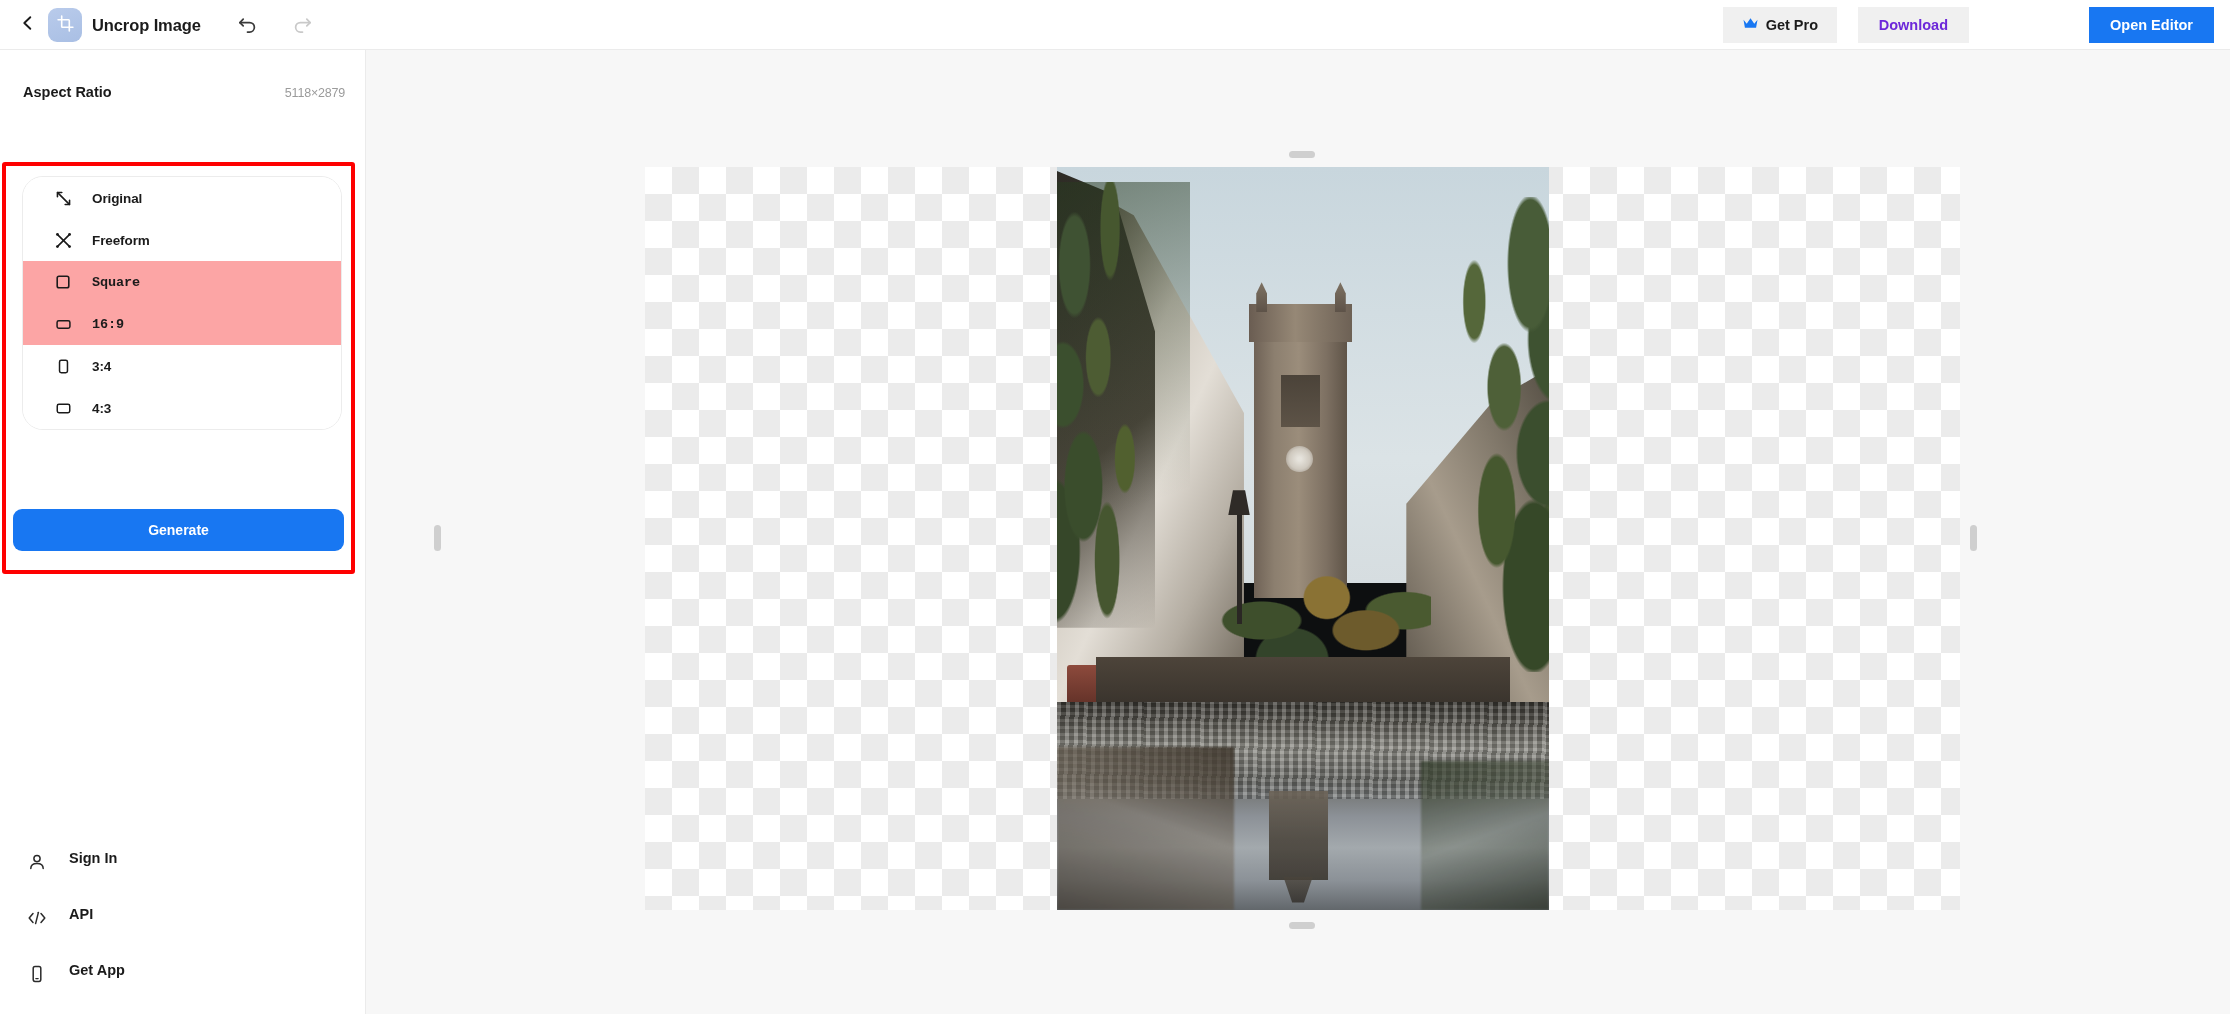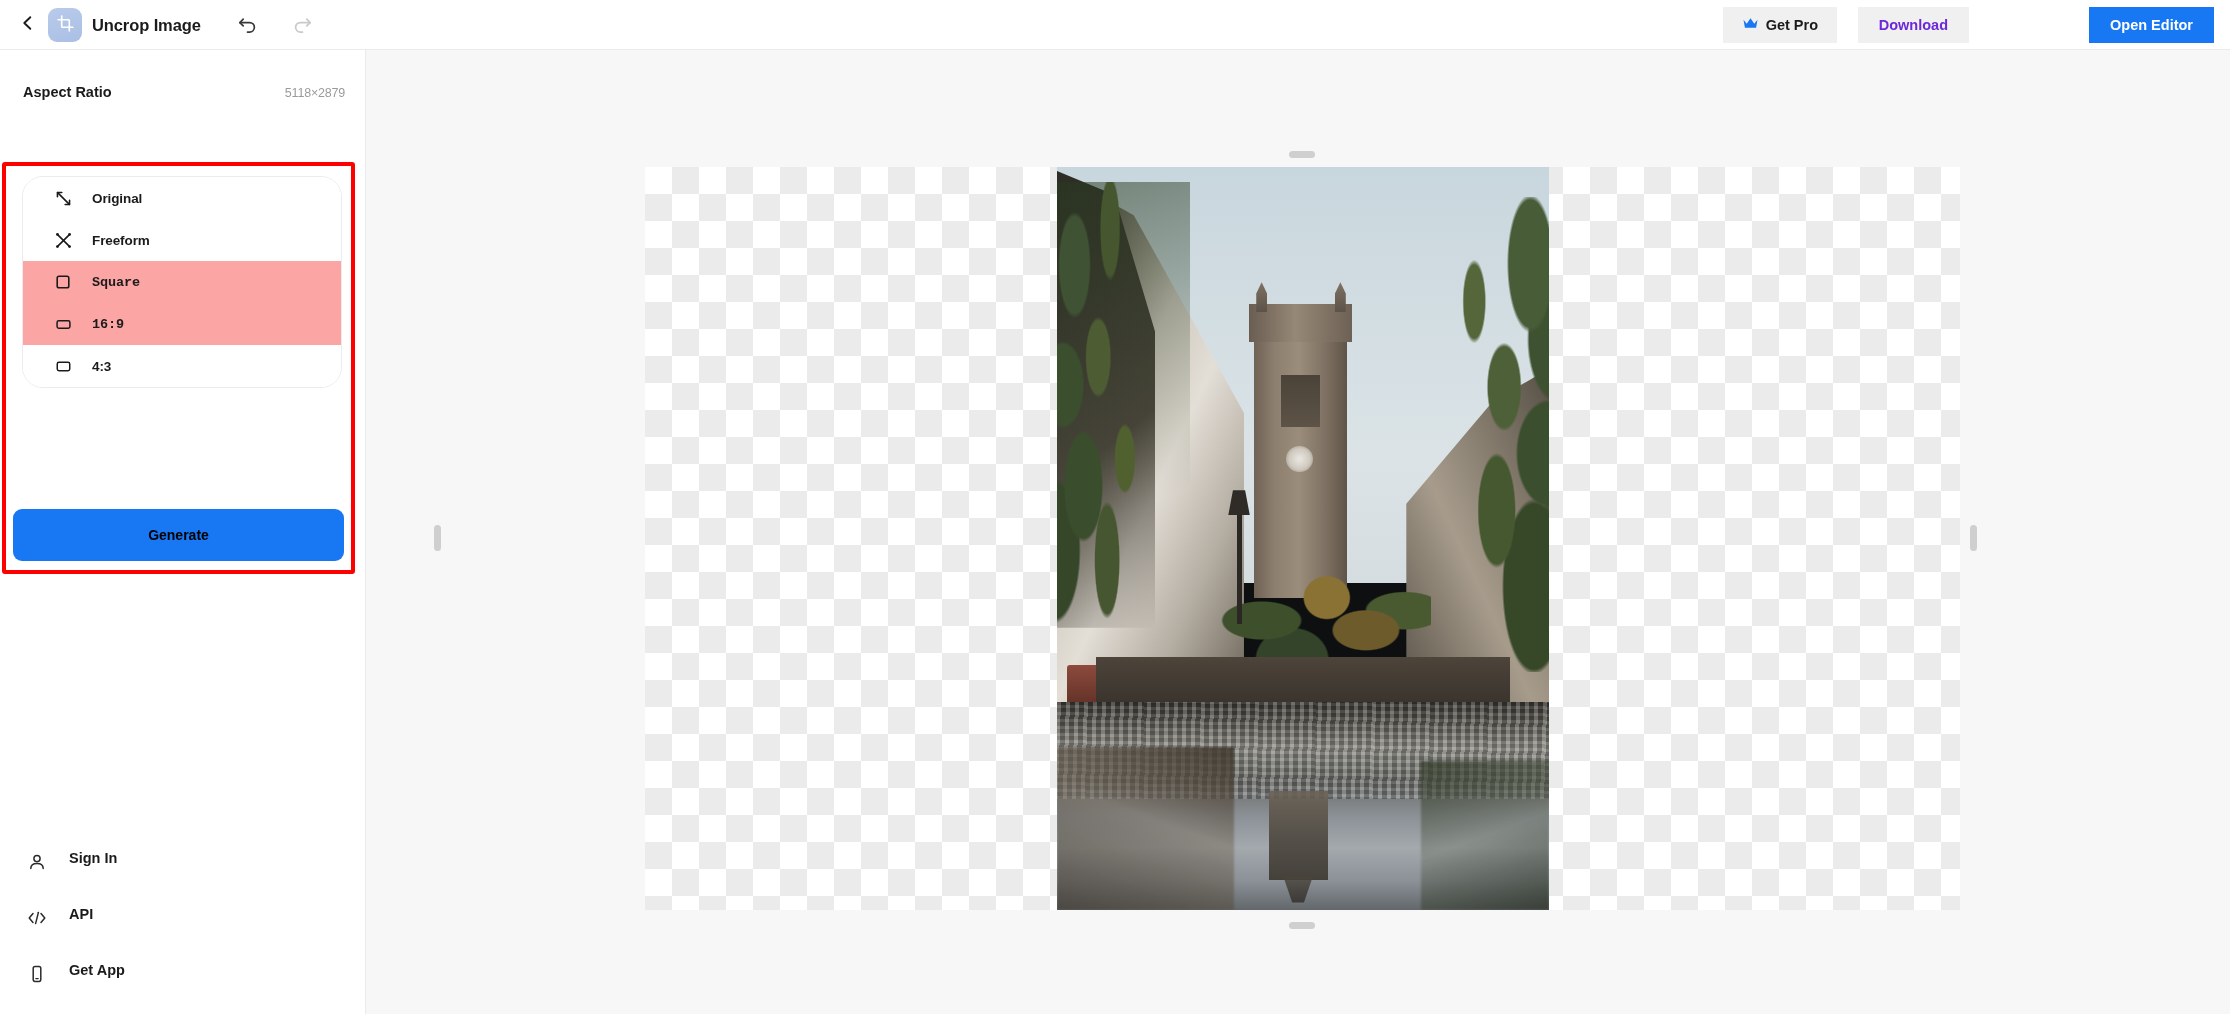--- a/index.html
+++ b/index.html
@@ -112,22 +112,22 @@
     margin-right: 18px;
     flex: 0 0 auto;
   }
   .ratio-row .rlabel {
     font-size: 13.5px; color: #1b1b1b; font-weight: 600;
     letter-spacing: -0.1px;
   }
 
   #generate-btn {
     position: absolute; left: 13px; top: 459px;
-    width: 331px; height: 52px;
-    background: #1877f2; color: #000000;
+    width: 331px; height: 42px;
+    background: #1877f2; color: #ffffff;
     border-radius: 9px;
     display: flex; align-items: center; justify-content: center;
     font-size: 14px; font-weight: bold;
     cursor: pointer;
   }
 
   #sidebar-bottom { position: absolute; left: 0; top: 800px; width: 366px; }
   .nav-row {
     height: 56px; display: flex; align-items: flex-start;
     padding-left: 25px; cursor: pointer;
@@ -416,20 +416,28 @@
     <div class="ratio-row shaded">
       <span class="ricon">
         <svg width="17" height="17" viewBox="0 0 18 18">
           <rect x="2.2" y="5" width="13.6" height="8" rx="1.8" stroke="#1b1b1b" stroke-width="1.6" fill="none"></rect>
         </svg>
       </span>
       <span class="rlabel">16:9</span>
     </div>
 
 
+    <div class="ratio-row">
+      <span class="ricon">
+        <svg width="17" height="17" viewBox="0 0 18 18">
+          <rect x="4.8" y="2.4" width="8.4" height="13.2" rx="1.8" stroke="#1b1b1b" stroke-width="1.6" fill="none"></rect>
+        </svg>
+      </span>
+      <span class="rlabel">3:4</span>
+    </div>
 
     <div class="ratio-row">
       <span class="ricon">
         <svg width="17" height="17" viewBox="0 0 18 18">
           <rect x="2.4" y="4.6" width="13.2" height="8.8" rx="1.8" stroke="#1b1b1b" stroke-width="1.6" fill="none"></rect>
         </svg>
       </span>
       <span class="rlabel">4:3</span>
     </div>
   </div>

